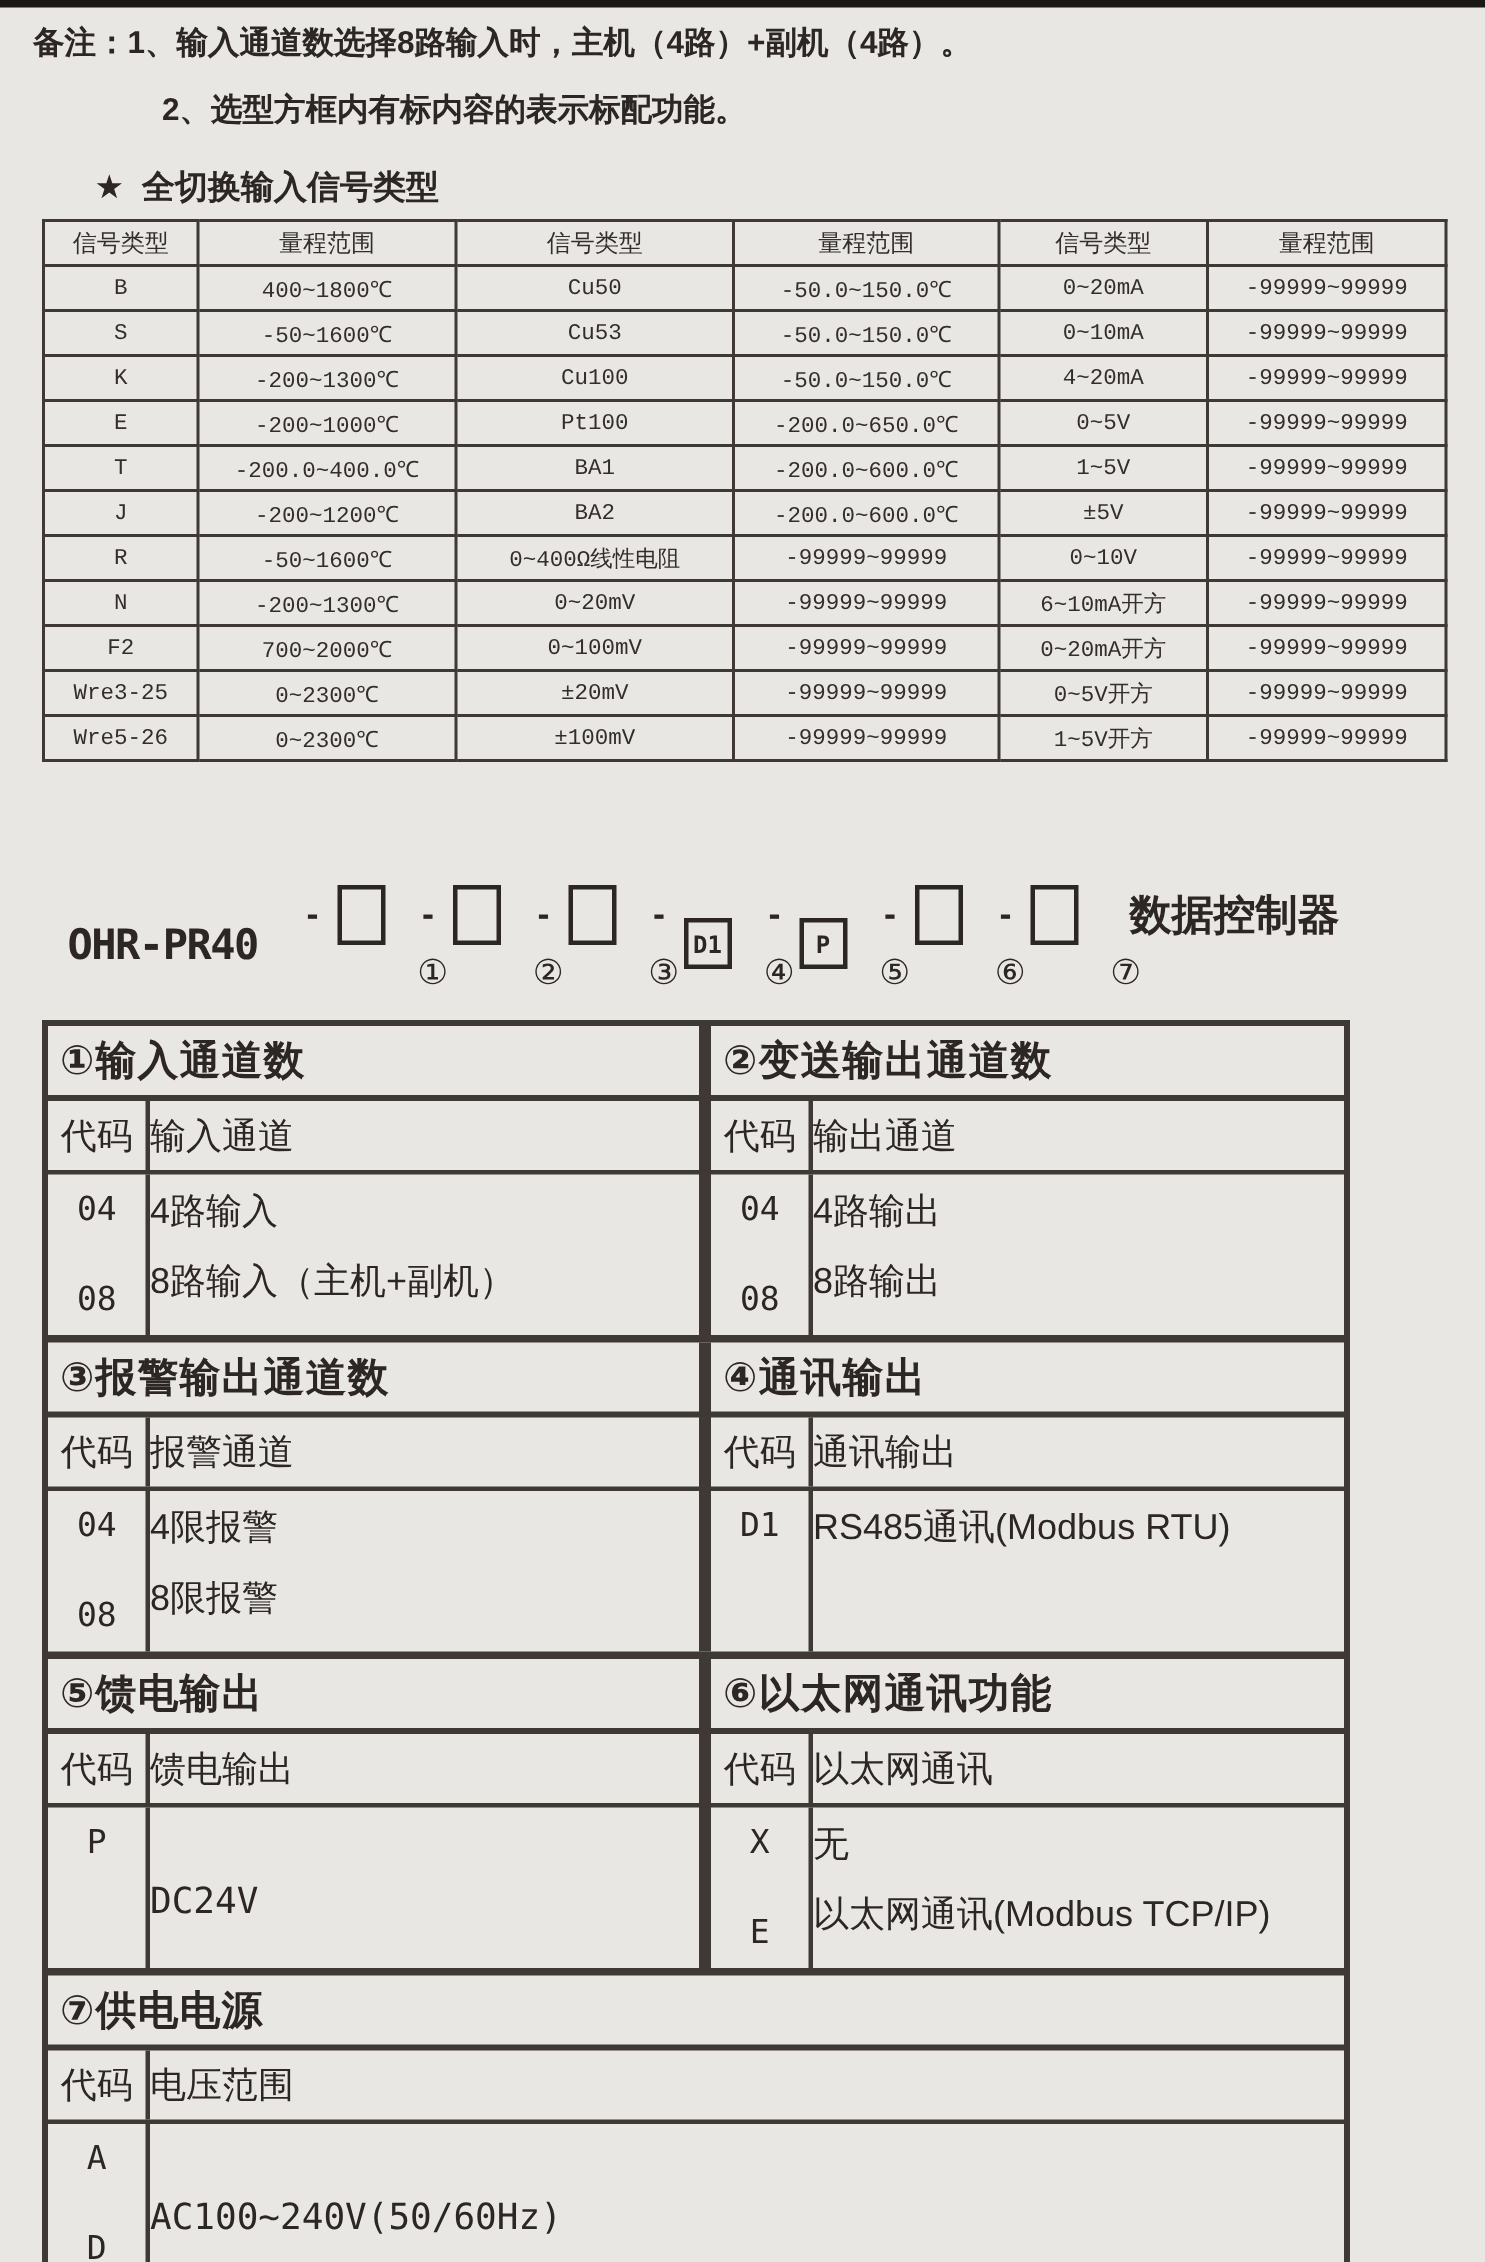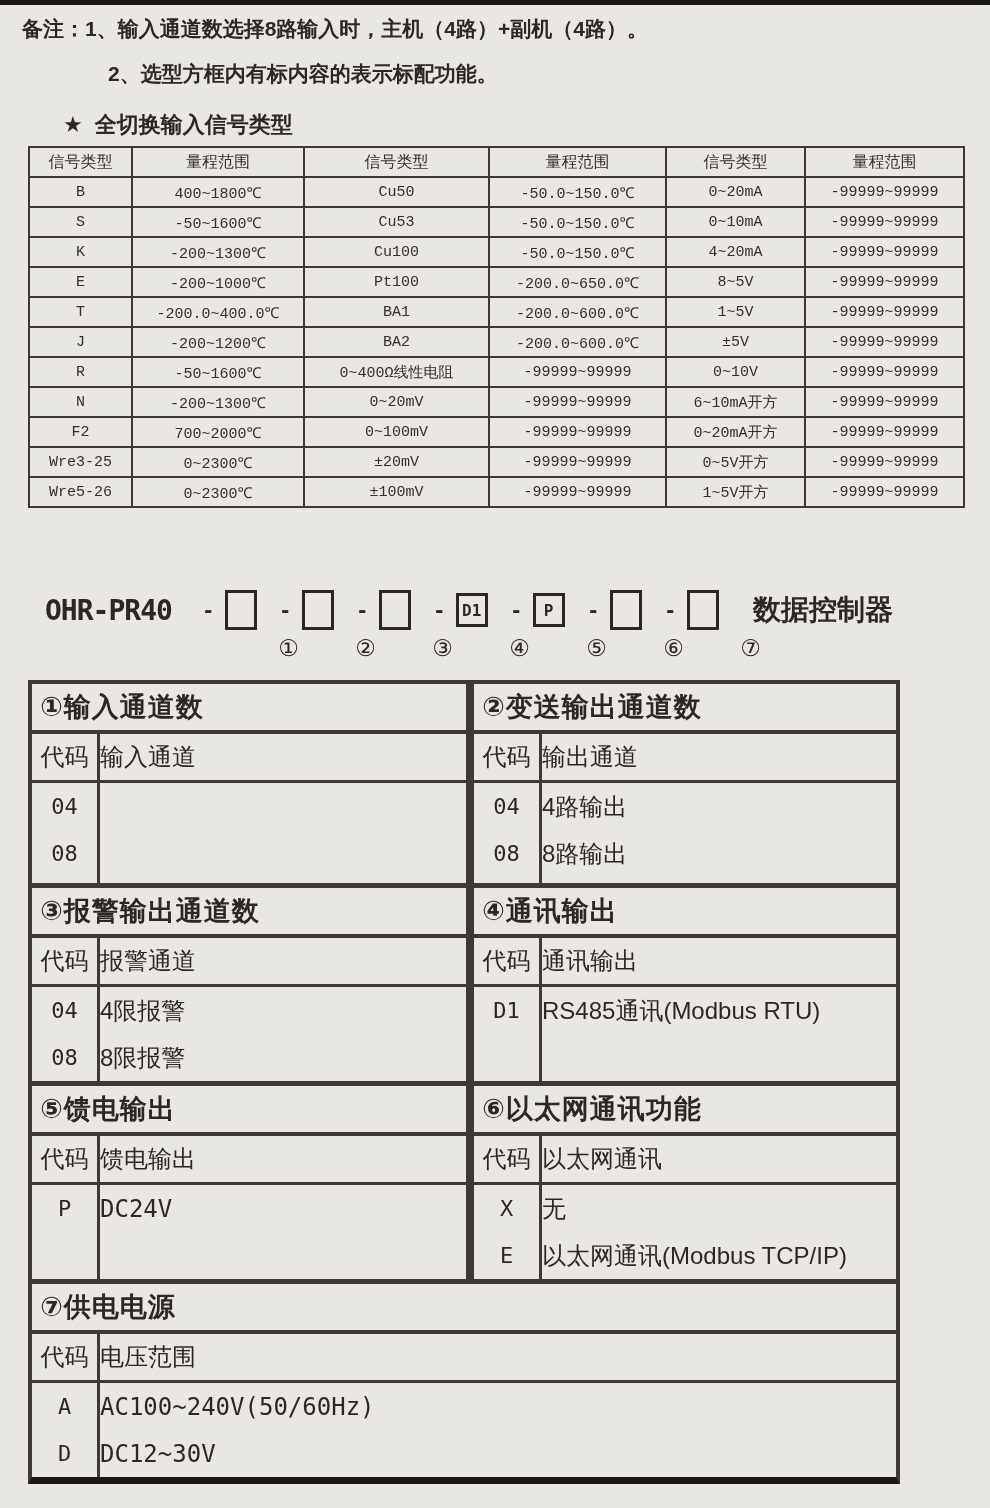--- a/index.html
+++ b/index.html
@@ -9,21 +9,21 @@
     --ink:#2c2724;
   }
   html,body{margin:0;padding:0;}
   body{background:#d8d6d3;}
   #page{
     width:990px;height:1508px;overflow:hidden;background:var(--bg);
     color:var(--ink);
     font-family:"Liberation Sans","DejaVu Sans",sans-serif;
     position:relative;
   }
-  .mono{font-family:"DejaVu Sans Mono","Liberation Mono",monospace;}
+  .mono{font-family:"DejaVu Sans Mono","Liberation Mono",monospace;margin-top:38px;}
   .top-bar{height:5px;background:var(--line-heavy);}
   
   .notes{padding-left:22px;padding-top:9px;font-weight:bold;font-size:21px;line-height:29px;}
   .note2{margin-left:86px;margin-top:16px;}
   .star-title{margin-left:63px;margin-top:22px;font-weight:bold;font-size:22px;height:28px;}
   .star-title .star{margin-right:12px;}
   
   table.signal{
     border-collapse:collapse;margin-left:28px;margin-top:8px;
     width:935px;table-layout:fixed;
@@ -66,21 +66,21 @@
   .sec-title{
     height:46px;border-bottom:4px solid var(--line);
     display:flex;align-items:center;padding-left:8px;
     font-weight:bold;font-size:27px;letter-spacing:1px;white-space:nowrap;overflow:hidden;
   }
   .sec-head{display:flex;height:46px;border-bottom:3px solid var(--line);font-size:24px;}
   .code-col{width:68px;flex:none;border-right:3px solid var(--line);
     display:flex;align-items:center;justify-content:center;box-sizing:border-box;}
   .label-col{flex:1;display:flex;align-items:center;overflow:hidden;white-space:nowrap;}
   .sec-body{display:flex;flex:1;}
-  .sec-body .code-col{flex-direction:column;justify-content:flex-start;}
+  .sec-body .code-col{flex-direction:column;justify-content:flex-start;gap:13px;}
   .sec-body .label-col{flex-direction:column;align-items:stretch;justify-content:flex-start;}
   .entry{height:47px;display:flex;align-items:center;flex:none;font-size:24px;white-space:nowrap;overflow:hidden;}
   .code-col .entry{justify-content:center;font-family:"DejaVu Sans Mono","DejaVu Sans",monospace;font-size:22px;}
   .body-r1{min-height:100px;} .body-r2{min-height:86px;} .body-r3{min-height:88px;} .body-r7{min-height:80px;}
 </style>
 </head>
 <body>
 
 <div id="page">
   <div class="top-bar"></div>
@@ -134,21 +134,21 @@
       <td>Cu100</td>
       <td>-50.0~150.0℃</td>
       <td>4~20mA</td>
       <td>-99999~99999</td>
     </tr>
     <tr>
       <td>E</td>
       <td>-200~1000℃</td>
       <td>Pt100</td>
       <td>-200.0~650.0℃</td>
-      <td>8~5V</td>
+      <td>0~5V</td>
       <td>-99999~99999</td>
     </tr>
     <tr>
       <td>T</td>
       <td>-200.0~400.0℃</td>
       <td>BA1</td>
       <td>-200.0~600.0℃</td>
       <td>1~5V</td>
       <td>-99999~99999</td>
     </tr>
@@ -254,20 +254,24 @@
         <div class="sec-title">①输入通道数</div>
         <div class="sec-head">
           <div class="code-col">代码</div>
           <div class="label-col">输入通道</div>
         </div>
         <div class="sec-body body-r1">
           <div class="code-col">
             <div class="entry">04</div>
             <div class="entry">08</div>
           </div>
+          <div class="label-col">
+            <div class="entry">4路输入</div>
+            <div class="entry">8路输入（主机+副机）</div>
+          </div>
         </div>
       </div>
       <div class="vdiv"></div>
       <div class="sec right">
         <div class="sec-title">②变送输出通道数</div>
         <div class="sec-head">
           <div class="code-col">代码</div>
           <div class="label-col">输出通道</div>
         </div>
         <div class="sec-body body-r1">

